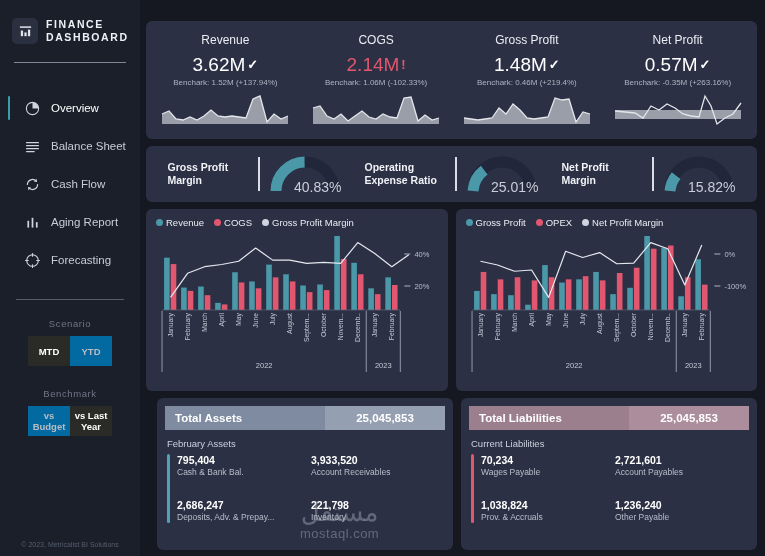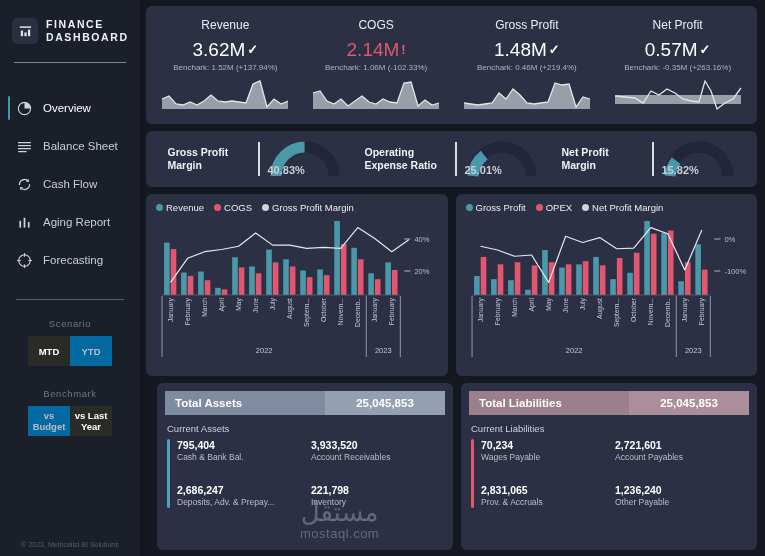--- a/index.html
+++ b/index.html
@@ -30,21 +30,21 @@
   .brand-text {
     color: #eef1f6; font-size: 10.5px; font-weight: bold;
     letter-spacing: 1.6px; line-height: 13px;
   }
   .brand-divider {
     height: 1px; background: #7e8696; margin: 18px 14px 0 14px;
   }
   .nav { margin-top: 26px; display: flex; flex-direction: column; }
   .nav-item {
     display: flex; align-items: center; gap: 10px;
-    height: 38px; padding-left: 16px;
+    height: 38px; padding-left: 24px;
     color: #c7ccd8; font-size: 11.5px;
     position: relative; cursor: pointer;
   }
   .nav-item.active { color: #ffffff; }
   .nav-item.active::before {
     content: ""; position: absolute; left: 8px; top: 7px;
     width: 2px; height: 24px; background: #3e9bab; border-radius: 1px;
   }
   .nav-ico { width: 17px; height: 17px; flex-shrink: 0; display:block; }
 
@@ -59,43 +59,43 @@
   }
   .toggle-btn.on  { background: #2a2a26; color: #ffffff; }
   .toggle-btn.off { background: #0369a1; color: #b9bcc2; }
   .sep-line { height: 1px; background: #555d6d; margin: 20px 16px 0 16px; }
   .copyright {
     position: absolute; bottom: 8px; left: 0; width: 100%;
     text-align: center; color: #555d6d; font-size: 7px;
   }
 
   
-  .main { flex: 1; padding: 6px 8px 6px 6px; display: flex; flex-direction: column; gap: 7px; }
+  .main { flex: 1; padding: 21px 8px 6px 6px; display: flex; flex-direction: column; gap: 7px; }
   .panel { background: #2b3044; border-radius: 6px; }
 
   
   .kpi-row { display: flex; height: 118px; padding: 6px 4px; }
   .kpi { flex: 1; display: flex; flex-direction: column; align-items: center; padding-top: 6px; }
   .kpi-title { color: #eaedf3; font-size: 12px; margin-bottom: 8px; }
   .kpi-value { font-size: 19px; display: flex; align-items: center; gap: 2px; line-height: 20px; }
   .kpi-value.teal { color: #ffffff; }
   .kpi-value.pink { color: #e2566f; }
   .kpi-flag { font-size: 13px; font-weight: bold; }
   .kpi-bench { color: #aeb4c2; font-size: 8px; margin-top: 3px; }
   .kpi-spark { margin-top: 7px; }
 
   
   .gauge-row { display: flex; align-items: center; height: 56px; padding: 0 10px; }
   .gauge-cell { flex: 1; display: flex; align-items: center; justify-content: center; gap: 2px; }
   .gauge-name { color: #f0f2f6; font-size: 10.5px; font-weight: bold; line-height: 13px; width: 82px; }
   .vbar { width: 2px; height: 34px; background: #d9dde6; margin: 0 6px; flex-shrink: 0; }
   .gauge-wrap { position: relative; width: 74px; height: 42px; }
   .gauge-pct {
-    position: absolute; left: 0; top: 26px; width: 74px; text-align: left;
-    color: #c9ced9; font-size: 11px; font-weight: bold;
+    position: absolute; left: 0; top: 26px; width: 74px; text-align: right;
+    color: #c9ced9; font-size: 14px;
   }
 
   
   .chart-row { display: flex; gap: 8px; height: 182px; }
   .chart-panel { flex: 1; padding: 8px 10px 4px 10px; display: flex; flex-direction: column; }
   .legend { display: flex; gap: 10px; align-items: center; margin-bottom: 4px; }
   .legend-item { display: flex; align-items: center; gap: 3px; color: #eaedf3; font-size: 9.5px; }
   .dot { width: 7px; height: 7px; border-radius: 50%; display: block; }
   .chart-svg-wrap { flex: 1; }
 
@@ -487,21 +487,21 @@
         </div>
       </div>
     </div>
 
     <div class="bottom-row">
       <div class="panel bal-panel assets">
         <div class="bal-head">
           <div class="bal-head-title">Total Assets</div>
           <div class="bal-head-val">25,045,853</div>
         </div>
-        <div class="bal-sub">Current Assets</div>
+        <div class="bal-sub">February Assets</div>
         <div class="bal-body">
           <div class="accent-bar accent-teal"></div>
           <div class="bal-grid">
             <div>
               <div class="bal-num">795,404</div>
               <div class="bal-cap">Cash &amp; Bank Bal.</div>
             </div>
             <div>
               <div class="bal-num">3,933,520</div>
               <div class="bal-cap">Account Receivables</div>
@@ -529,21 +529,21 @@
           <div class="bal-grid">
             <div>
               <div class="bal-num">70,234</div>
               <div class="bal-cap">Wages Payable</div>
             </div>
             <div>
               <div class="bal-num">2,721,601</div>
               <div class="bal-cap">Account Payables</div>
             </div>
             <div>
-              <div class="bal-num">2,831,065</div>
+              <div class="bal-num">1,038,824</div>
               <div class="bal-cap">Prov. &amp; Accruals</div>
             </div>
             <div>
               <div class="bal-num">1,236,240</div>
               <div class="bal-cap">Other Payable</div>
             </div>
           </div>
         </div>
       </div>
     </div>

